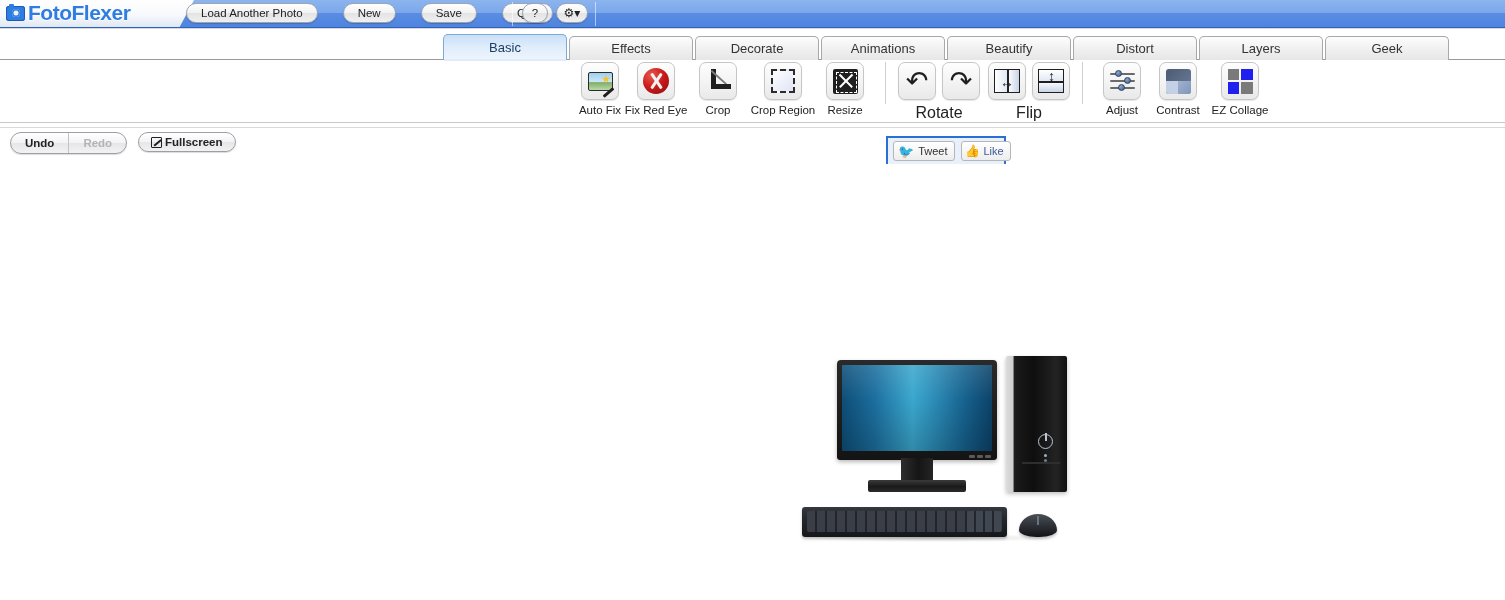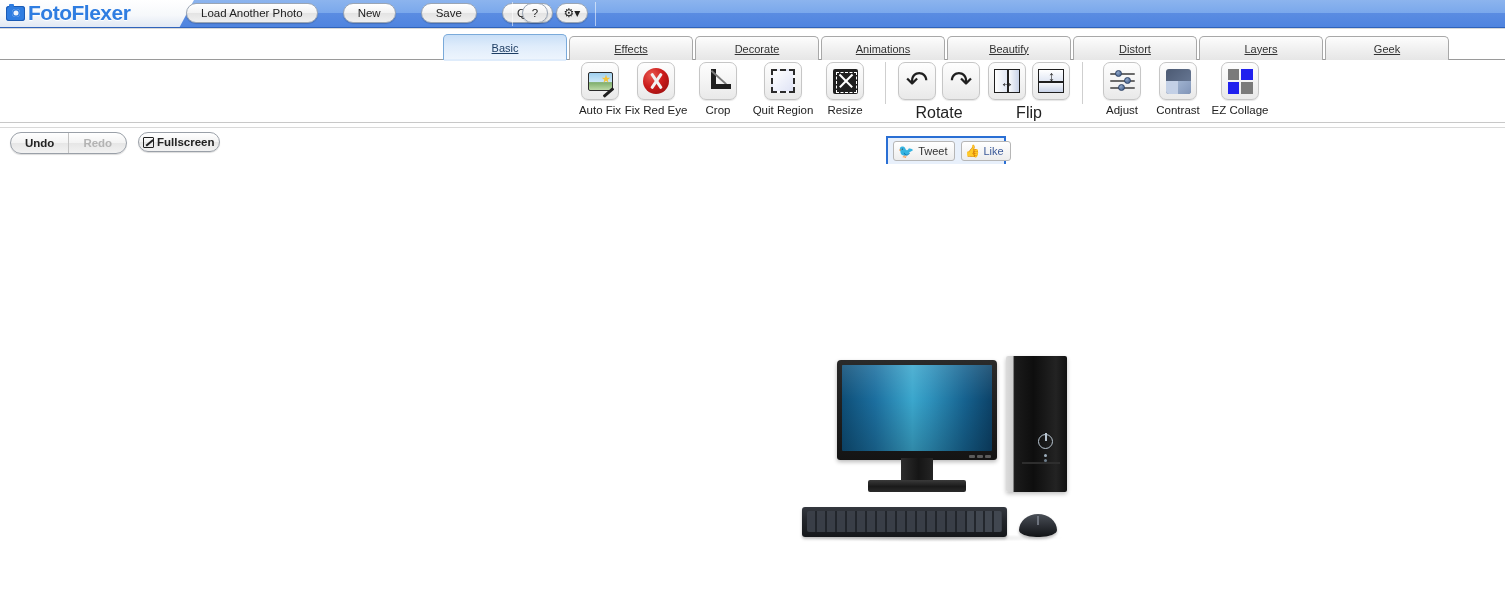--- a/index.html
+++ b/index.html
@@ -108,25 +108,24 @@
     position: absolute; left: 443px; bottom: 0;
     display: flex; align-items: flex-end; gap: 2px;
     z-index: 3;
   }
   .tab {
     width: 124px; height: 24px;
     border: 1px solid #a8a8a8;
     border-bottom: none;
     border-radius: 5px 5px 0 0;
     background: linear-gradient(to bottom, #fdfdfd 0%, #f2f2f2 45%, #e6e6e6 100%);
-    font-size: 11px; color: #333;
+    font-size: 13px; color: #333;
     display: flex; align-items: center; justify-content: center;
     cursor: pointer;
     position: relative;
-    text-decoration: underline;
   }
   .tab.active {
     background: linear-gradient(to bottom, #c9dff7 0%, #dfecfb 45%, #eef5fd 100%);
     border-color: #7aaada;
     color: #1d3d63;
     height: 26px;
     z-index: 4;
   }
   .tab.active::after {
     content: "";
@@ -341,21 +340,21 @@
     height: 20px; padding: 0 14px;
     font-size: 11.5px;
     display: flex; align-items: center; justify-content: center;
     cursor: pointer;
     font-weight: bold;
   }
   .undo-group .undo { color: #222; font-weight: bold; border-right: 1px solid #c3c3c3; }
   .undo-group .redo { color: #b3b3b3; }
   .fullscreen-btn {
     position: absolute; left: 138px; top: 9px;
-    height: 20px; padding: 0 4px;
+    height: 20px; padding: 0 12px;
     border: 1px solid #9aa0a8;
     border-radius: 11px;
     background: linear-gradient(to bottom, #ffffff 0%, #f3f3f3 50%, #e6e6e6 51%, #f2f2f2 100%);
     box-shadow: 0 1px 1px rgba(0,0,0,0.14);
     font-size: 11.5px; color: #222; font-weight: bold;
     display: flex; align-items: center; gap: 3px;
     cursor: pointer;
   }
   .fs-icon {
     width: 11px; height: 11px;
@@ -572,21 +571,21 @@
             <i></i>
           </div>
       </div>
       <div class="tool-label">Crop</div>
     </div>
 
     <div class="tool" style="width:68px">
       <div class="tool-btn">
         <div class="g-copyregion"></div>
       </div>
-      <div class="tool-label">Quit Region</div>
+      <div class="tool-label">Crop Region</div>
     </div>
 
     <div class="tool" style="width:56px">
       <div class="tool-btn">
         <div class="g-resize">
             <i></i>
             <b></b>
           </div>
       </div>
       <div class="tool-label">Resize</div>

